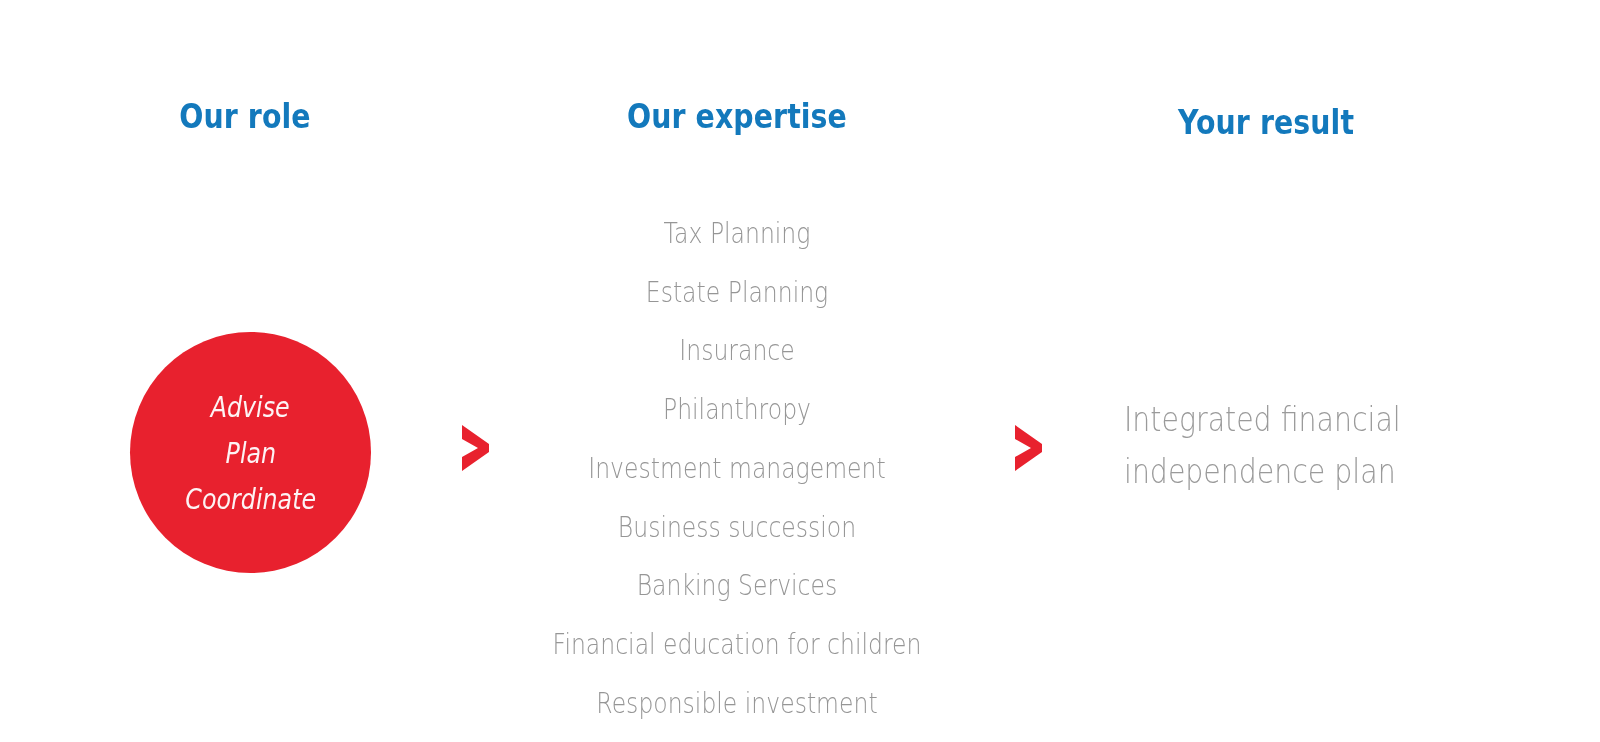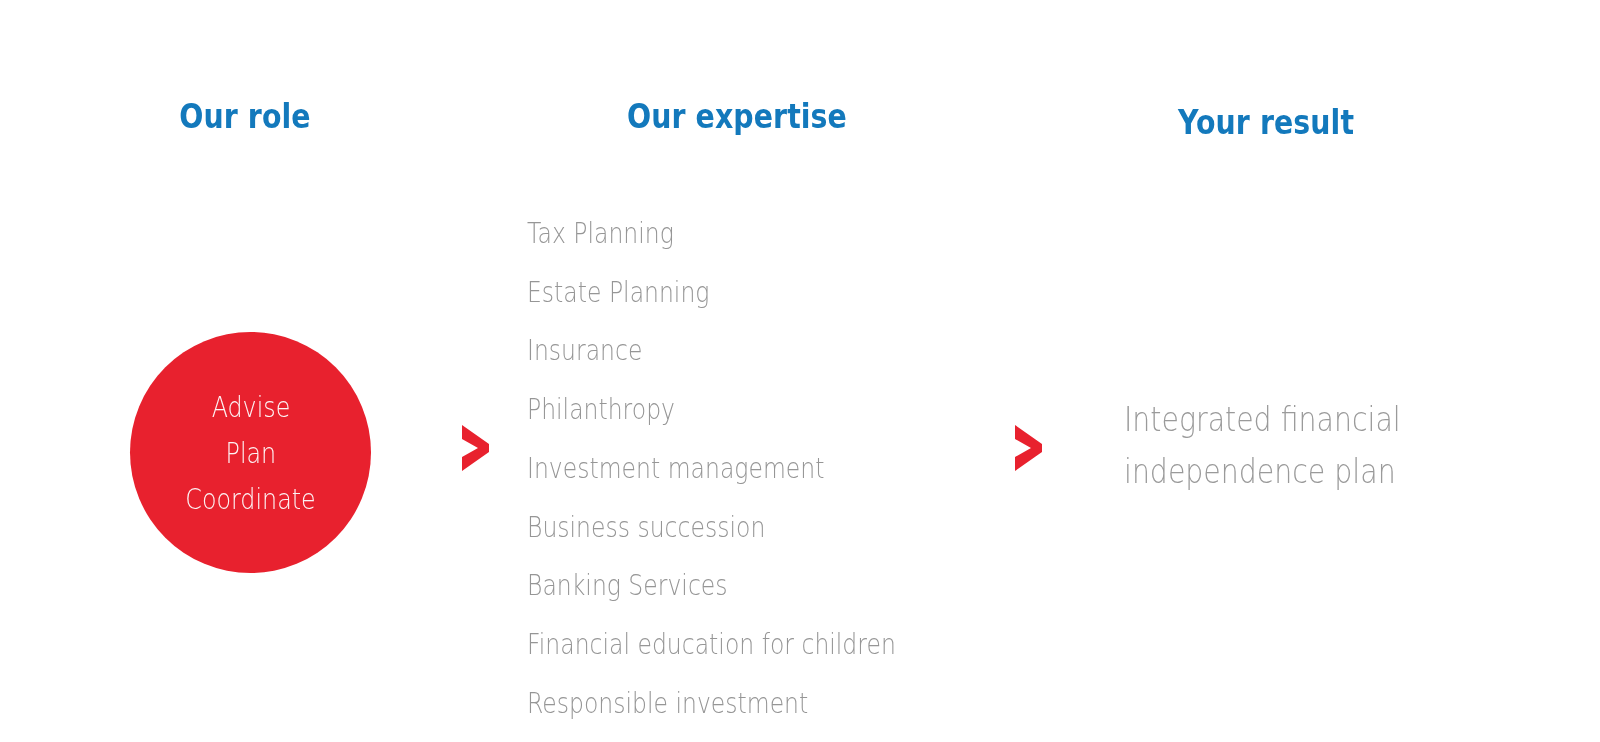--- a/index.html
+++ b/index.html
@@ -60,20 +60,21 @@
     left: 130px;
     top: 332px;
     width: 241px;
     height: 241px;
     border-radius: 50%;
     background: #e8212e;
     display: flex;
     flex-direction: column;
     align-items: center;
     justify-content: center;
+    font-style: italic;
   }
   .role-line {
     font-family: "DejaVu Sans", sans-serif;
     font-weight: 300;
     font-size: 29px;
     line-height: 46px;
     color: #fdf3f4;
     white-space: nowrap;
     transform: scaleX(0.82);
   }
@@ -87,20 +88,21 @@
   .chevron svg { display: block; width: 100%; height: 100%; }
   .chevron-1 { left: 459px; top: 419px; }
   .chevron-2 { left: 1012px; top: 419px; }
 
   
   .expertise-list {
     position: absolute;
     left: 487px;
     top: 205px;
     width: 500px;
+    text-align: center;
   }
   .expertise-item {
     font-family: "DejaVu Sans", sans-serif;
     font-weight: 300;
     font-size: 28px;
     line-height: 58.7px;
     color: #969696;
     white-space: nowrap;
     transform: scaleX(0.84);
   }

